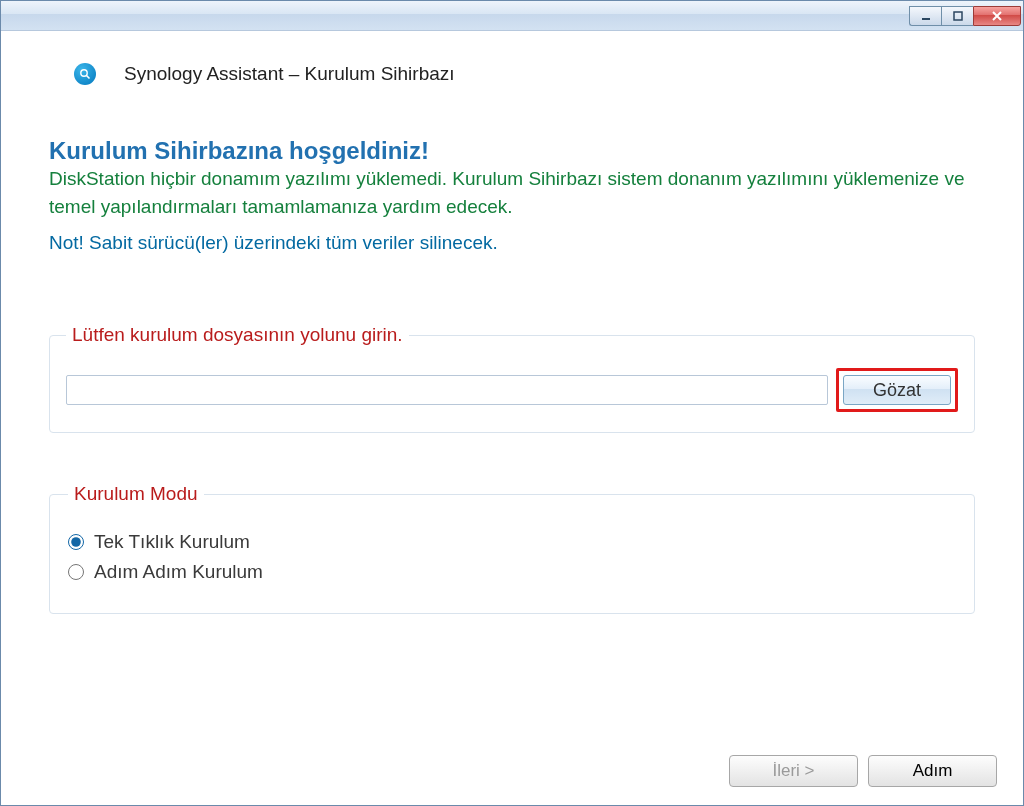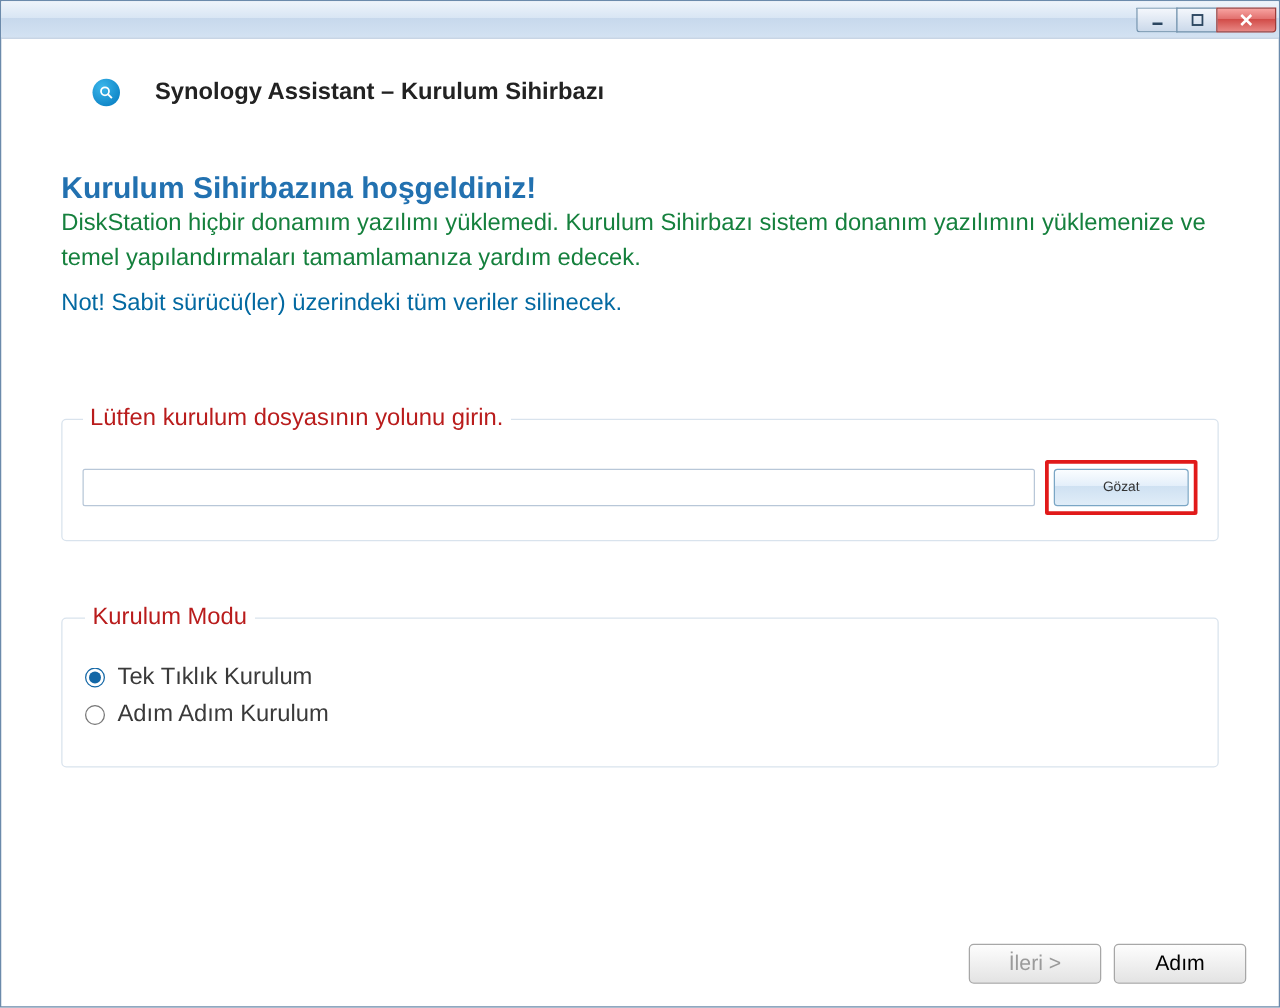--- a/index.html
+++ b/index.html
@@ -60,21 +60,20 @@
     .app-icon {
       width: 22px; height: 22px;
       background: radial-gradient(circle at 35% 30%, #3bb6ea, #0277bd);
       border-radius: 50%;
       display: flex; align-items:center; justify-content:center;
       color:#fff; font-size:12px; font-weight:bold;
     }
     .app-title {
       font-size: 19px;
       color: #222;
-      font-weight: bold;
     }
 
     .main-area {
       padding: 40px 48px 0 48px;
     }
     .welcome-heading {
       font-size: 24px;
       color: #2271b0;
     }
     .description {
@@ -118,21 +117,21 @@
       border: 3px solid #e11a1a;
       padding: 4px;
       border-radius: 2px;
     }
     .browse-btn {
       width: 108px;
       height: 30px;
       border: 1px solid #7aa6c5;
       border-radius: 3px;
       background: linear-gradient(to bottom,#fafdff 0%, #e4effa 45%, #cfe1f2 46%, #e0edf8 100%);
-      font-size: 11px;
+      font-size: 18px;
       color:#333;
       cursor: pointer;
     }
 
     .mode-fieldset { padding: 18px 18px 22px 18px; }
     .radio-row {
       display: flex;
       align-items: center;
       gap: 10px;
       font-size: 19px;
@@ -143,21 +142,21 @@
     .radio-row input { width:16px; height:16px; accent-color:#1367a6; }
 
     .footer {
       position: absolute;
       bottom: 18px;
       right: 26px;
       display: flex;
       gap: 10px;
     }
     .footer-btn {
-      width: 106px;
+      width: 129px;
       height: 32px;
       border: 1px solid #a7a7a7;
       border-radius: 4px;
       background: linear-gradient(to bottom,#fdfdfd,#e3e3e3);
       font-size: 17px;
       cursor: pointer;
       display:flex; align-items:center; justify-content:center;
     }
     .footer-btn.disabled { color:#9a9a9a; cursor:default; }
   </style>

